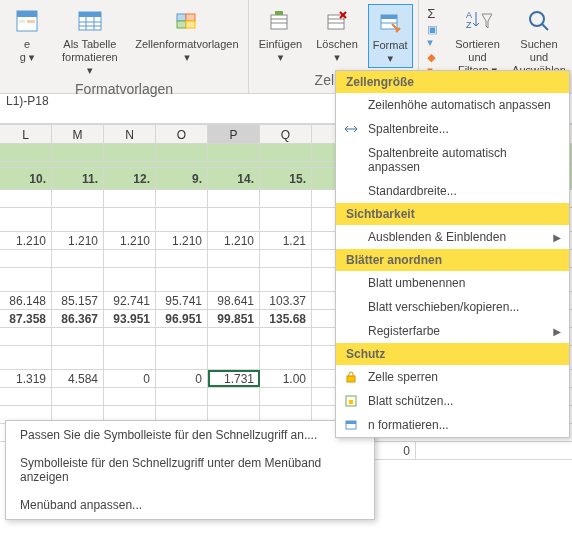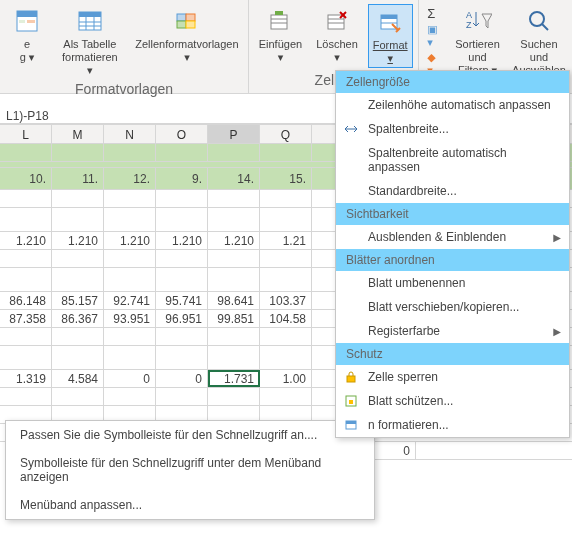--- a/index.html
+++ b/index.html
@@ -3,47 +3,47 @@
 <meta charset="utf-8">
 <style>
   * { box-sizing: border-box; margin: 0; padding: 0; font-family: "Segoe UI", Arial, sans-serif; }
   body { background: #fff; width: 572px; height: 542px; overflow: hidden; position: relative; font-size: 12px; color: #444; }
 
   
   .ribbon { background: #f3f2f1; border-bottom: 1px solid #d6d6d6; height: 94px; display: flex; }
   .rgroup { border-right: 1px solid #d6d6d6; padding: 4px 6px 2px 6px; display: flex; flex-direction: column; align-items: center; justify-content: space-between; }
   .rgroup-items { display: flex; gap: 6px; align-items: flex-start; }
   .rbtn { display: flex; flex-direction: column; align-items: center; justify-content: flex-start; width: auto; min-width: 42px; padding: 2px 4px; cursor: default; }
-  .rbtn.active { background: #cce4f7; border: 1px solid #359aee; text-decoration: underline; }
+  .rbtn.active { background: #cce4f7; border: 1px solid #359aee; }
   .rbtn .lbl { text-align: center; font-size: 11px; line-height: 13px; margin-top: 2px; white-space: pre-line; }
   .ricn { width: 32px; height: 30px; display: inline-flex; align-items: center; justify-content: center; }
   .grp-label { font-size: 14px; color: #666; text-align: center; padding: 2px 0 3px 0; }
 
   
-  .fbar { border-bottom: 1px solid #d6d6d6; height: 30px; display: flex; align-items: flex-end; padding-left: 6px; font-size: 12px; }
+  .fbar { border-bottom: 1px solid #d6d6d6; height: 30px; display: flex; align-items: flex-start; padding-left: 6px; font-size: 12px; }
 
   
   .sheet { position: relative; }
   .colhdr { display: flex; border-bottom: 1px solid #d6d6d6; border-top: 1px solid #d6d6d6; height: 20px; background: #f3f2f1; }
   .colhdr div { width: 52px; text-align: center; font-size: 12px; color: #333; border-right: 1px solid #d6d6d6; line-height: 20px; }
   .colhdr div.sel { background: #d2d2d2; }
   .rows { }
   .row { display: flex; border-bottom: 1px solid #d6d6d6; height: 18px; }
   .row.green { background: #c5e0b3; }
   .row.greenhdr { background: #c5e0b3; font-weight: bold; height: 22px; }
   .row .cell { width: 52px; text-align: right; padding-right: 5px; font-size: 12px; border-right: 1px solid #d6d6d6; line-height: 18px; overflow: hidden; white-space: nowrap; }
   .row.greenhdr .cell { line-height: 22px; text-align: right; }
   .row.narrow { height: 6px; }
   .row.spacer { height: 24px; }
   .cell.sel { outline: 2px solid #227447; outline-offset: -2px; background: #fff; }
-  .cell.bold { font-weight: normal; }
+  .cell.bold { font-weight: bold; }
 
   
   .menu { position: absolute; top: 70px; left: 335px; width: 235px; background: #fff; border: 1px solid #c6c6c6; box-shadow: 2px 2px 6px rgba(0,0,0,0.2); font-size: 12px; z-index: 20; }
-  .menu .mhdr { background: #7dd3fc; padding: 4px 10px; font-weight: normal; color: #666; }
+  .menu .mhdr { background: #fde047; padding: 4px 10px; font-weight: bold; color: #666; }
   .menu .mitem { padding: 5px 10px 5px 32px; position: relative; cursor: default; }
   .menu .mitem .micon { position: absolute; left: 7px; top: 4px; width: 16px; height: 16px; display: inline-flex; align-items: center; justify-content: center; }
   .menu .mitem .arrow { position: absolute; right: 8px; top: 7px; font-size: 10px; color: #666; }
 
   
   .ctx { position: absolute; top: 420px; left: 5px; width: 370px; background: #fff; border: 1px solid #c6c6c6; box-shadow: 2px 2px 6px rgba(0,0,0,0.2); font-size: 12px; z-index: 15; }
   .ctx .citem { padding: 7px 14px; cursor: default; }
   .ctx .citem.hover { background: #dcdcdc; }
 
 </style>
@@ -250,21 +250,21 @@
         <div class="cell">95.741</div>
         <div class="cell">98.641</div>
         <div class="cell">103.37</div>
       </div>
       <div class="row ">
         <div class="cell bold">87.358</div>
         <div class="cell bold">86.367</div>
         <div class="cell bold">93.951</div>
         <div class="cell bold">96.951</div>
         <div class="cell bold">99.851</div>
-        <div class="cell bold">104.58</div>
+        <div class="cell bold">135.68</div>
       </div>
       <div class="row ">
         <div class="cell"></div>
         <div class="cell"></div>
         <div class="cell"></div>
         <div class="cell"></div>
         <div class="cell"></div>
         <div class="cell"></div>
       </div>
       <div class="row spacer">

